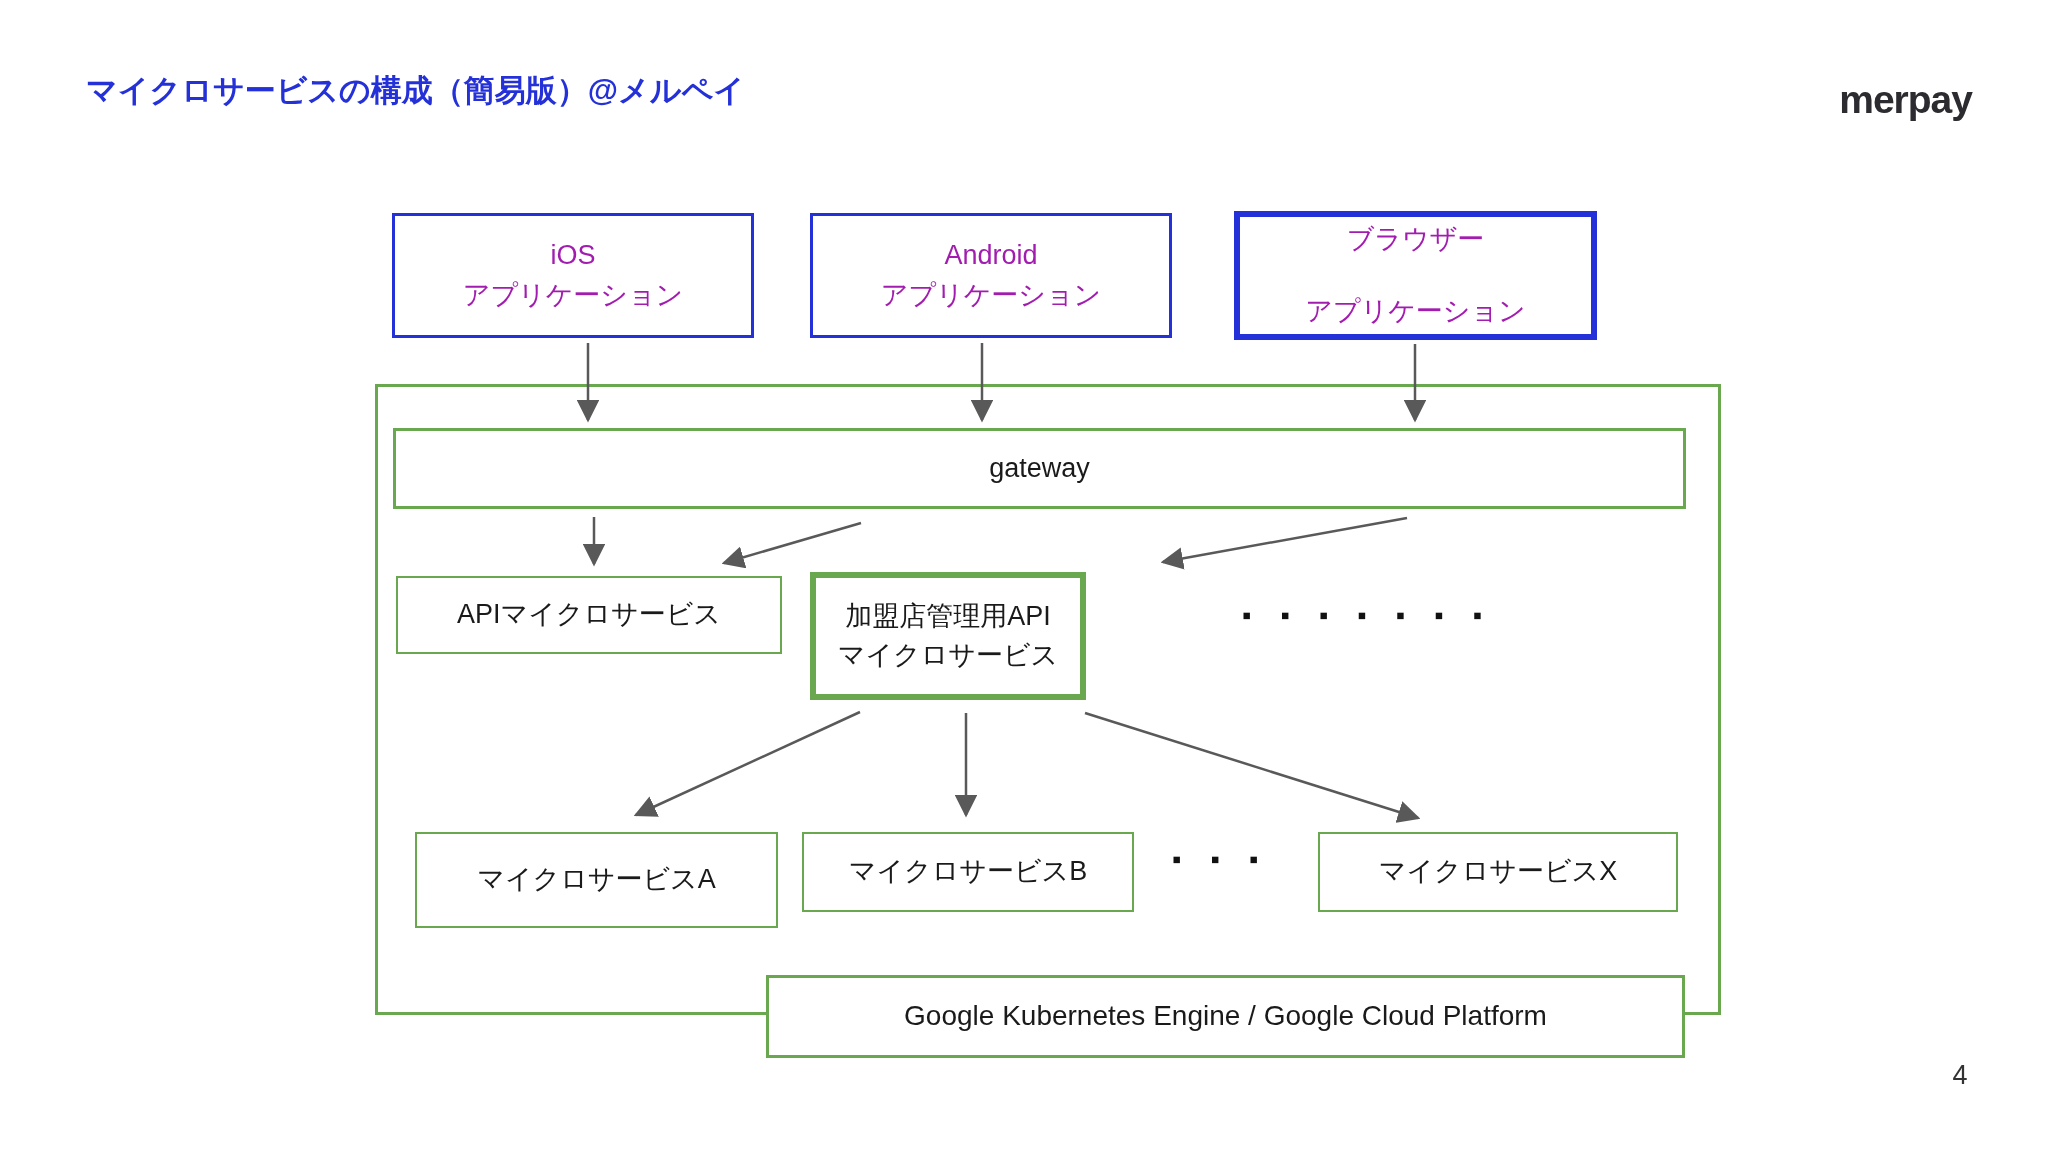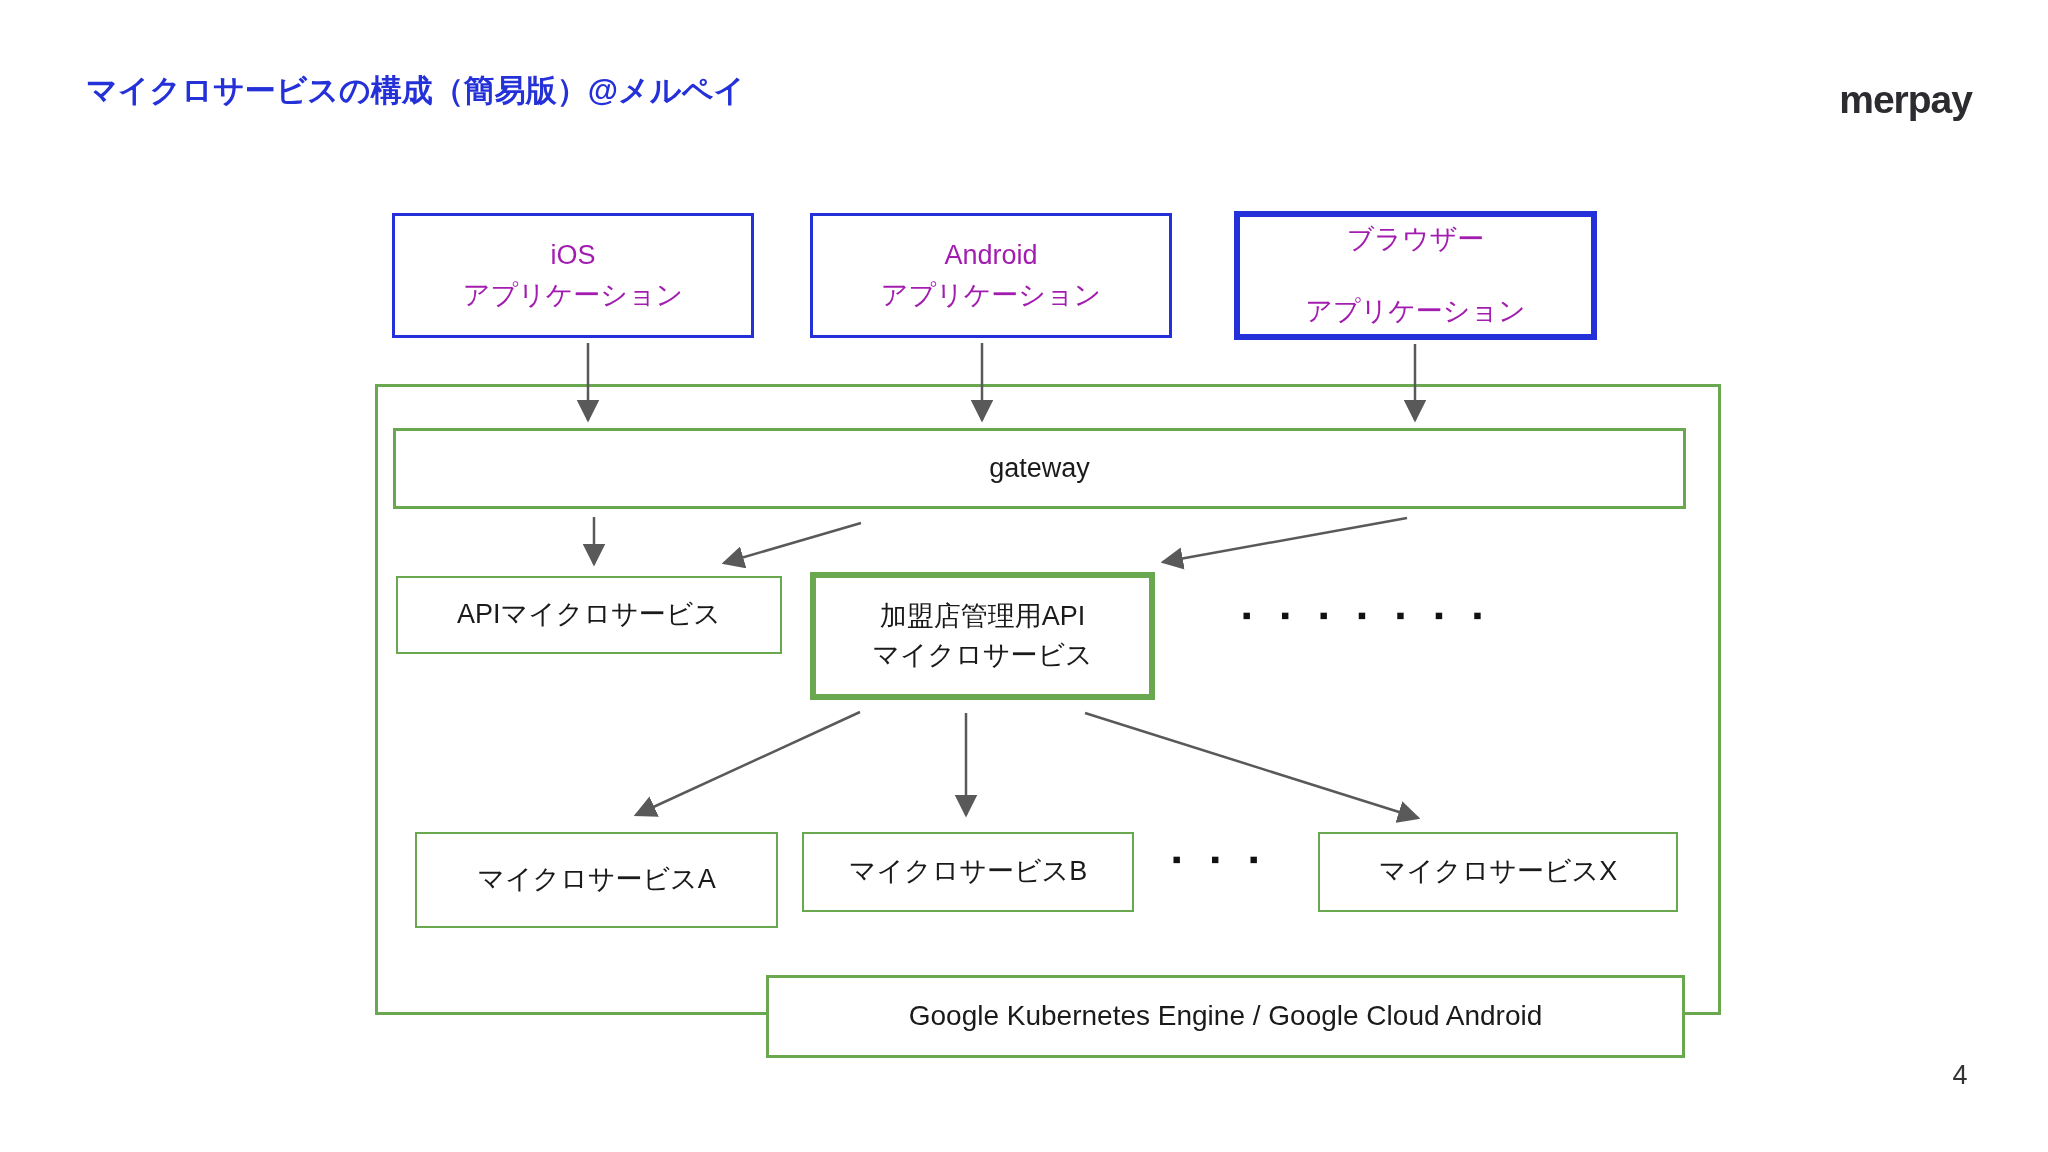--- a/index.html
+++ b/index.html
@@ -27,21 +27,21 @@
   .blue-node.thick{border-width:6px;}
   .green-node{border:2px solid #6aa84f;color:#1a1a1a;font-size:27px;}
   .green-node.thick{border-width:6px;}
   
   .box-ios{left:392px;top:213px;width:362px;height:125px;}
   .box-android{left:810px;top:213px;width:362px;height:125px;}
   .box-browser{left:1234px;top:211px;width:363px;height:129px;gap:32px;}
   .outer-box{left:375px;top:384px;width:1346px;height:631px;border:3px solid #6aa84f;background:transparent;}
   .box-gateway{left:393px;top:428px;width:1293px;height:81px;border-width:3px;}
   .box-api{left:396px;top:576px;width:386px;height:78px;}
-  .box-merchant{left:810px;top:572px;width:345px;height:128px;}
+  .box-merchant{left:810px;top:572px;width:276px;height:128px;}
   .box-svc-a{left:415px;top:832px;width:363px;height:96px;}
   .box-svc-b{left:802px;top:832px;width:332px;height:80px;}
   .box-svc-x{left:1318px;top:832px;width:360px;height:80px;}
   .box-platform{left:766px;top:975px;width:919px;height:83px;border-width:3px;z-index:5;font-size:28px;}
   .dots-wide{left:1242px;top:600px;width:400px;font-size:26px;letter-spacing:11px;color:#111;font-weight:700;}
   .dots-small{left:1172px;top:844px;width:160px;font-size:26px;letter-spacing:11px;color:#111;font-weight:700;}
   .arrows{left:0;top:0;width:2048px;height:1152px;pointer-events:none;z-index:4;}
 </style>
 </head>
 <body>
@@ -84,21 +84,21 @@
   </div>
   <div class="abs node green-node box-svc-b">
     <span>マイクロサービスB</span>
   </div>
   <div class="abs dots-small">▪ ▪ ▪</div>
   <div class="abs node green-node box-svc-x">
     <span>マイクロサービスX</span>
   </div>
 
   <div class="abs node green-node box-platform">
-    <span>Google Kubernetes Engine / Google Cloud Android</span>
+    <span>Google Kubernetes Engine / Google Cloud Platform</span>
   </div>
 
   <svg class="abs arrows" viewBox="0 0 2048 1152" xmlns="http://www.w3.org/2000/svg">
     <defs>
       <marker id="arrowhead" markerWidth="9" markerHeight="9" refX="8" refY="4.5" orient="auto">
         <path d="M0,0 L9,4.5 L0,9 z" fill="#595959"></path>
       </marker>
     </defs>
   <line x1="588" y1="343" x2="588" y2="420" stroke="#595959" stroke-width="2.5" marker-end="url(#arrowhead)"></line>
       <line x1="982" y1="343" x2="982" y2="420" stroke="#595959" stroke-width="2.5" marker-end="url(#arrowhead)"></line>

